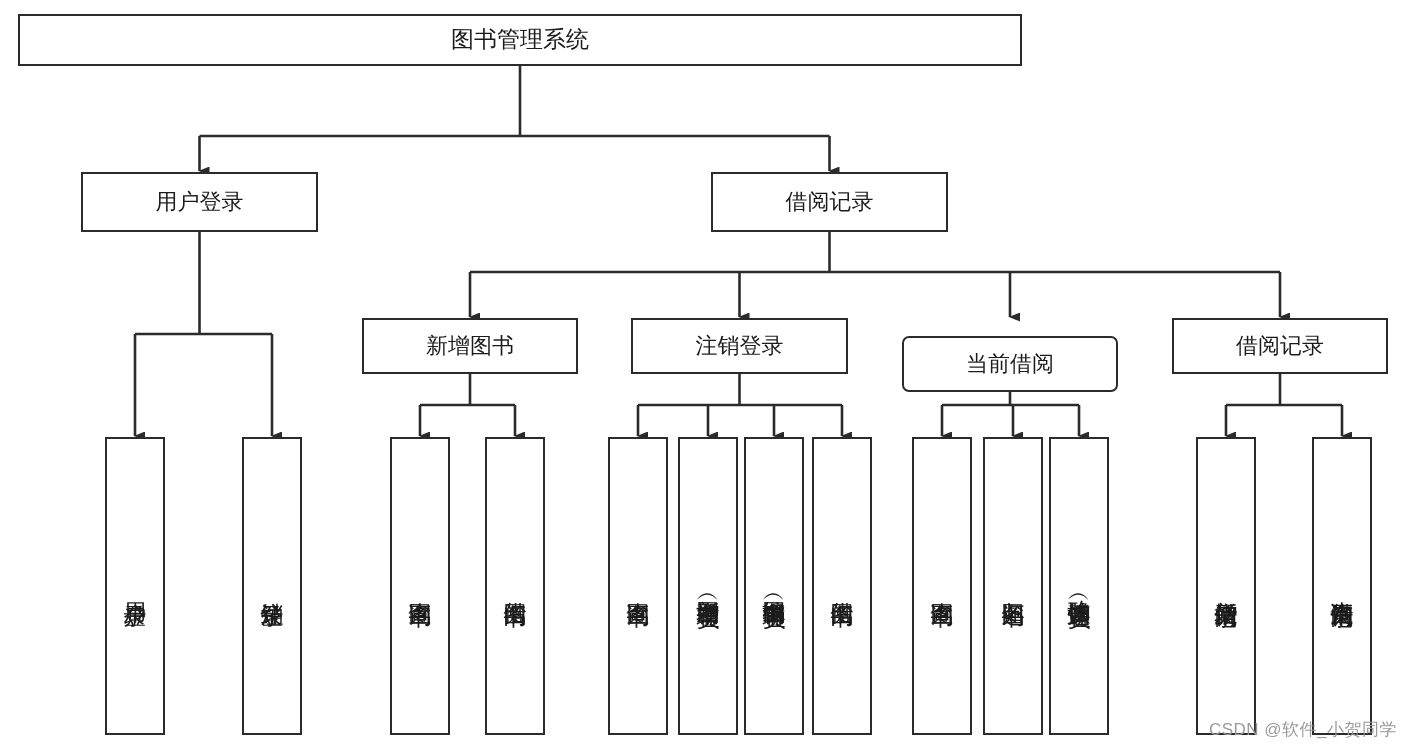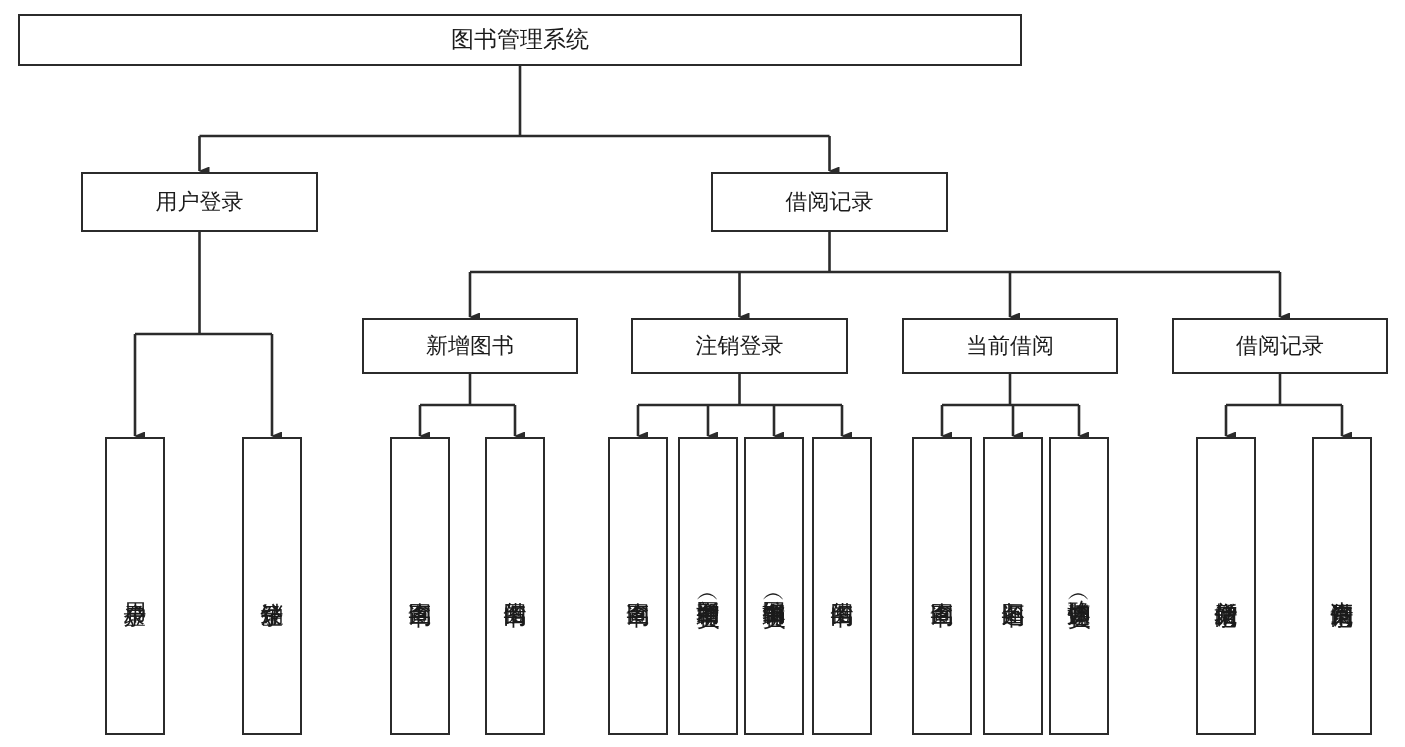--- a/index.html
+++ b/index.html
@@ -78,21 +78,21 @@
       </div>
       <div class="node-box node-h" style="left: 711px; top: 172px; width: 237px; height: 60px;">
         <span class="node-label">借阅记录</span>
       </div>
       <div class="node-box node-h" style="left: 362px; top: 318px; width: 216px; height: 56px;">
         <span class="node-label">新增图书</span>
       </div>
       <div class="node-box node-h" style="left: 631px; top: 318px; width: 217px; height: 56px;">
         <span class="node-label">注销登录</span>
       </div>
-      <div class="node-box node-h" style="left: 902px; top: 318px; width: 216px; height: 56px;">
+      <div class="node-box node-h" style="left: 902px; top: 336px; width: 216px; height: 56px; border-radius: 7px;">
         <span class="node-label">当前借阅</span>
       </div>
       <div class="node-box node-h" style="left: 1172px; top: 318px; width: 216px; height: 56px;">
         <span class="node-label">借阅记录</span>
       </div>
       <div class="node-box node-v" style="left: 105px; top: 437px; width: 60px; height: 298px;">
         <span class="node-label">用户登录</span>
       </div>
       <div class="node-box node-v" style="left: 242px; top: 437px; width: 60px; height: 298px;">
         <span class="node-label">注销登录</span>
@@ -125,13 +125,14 @@
         <span class="node-label">确认归还（管理员）</span>
       </div>
       <div class="node-box node-v" style="left: 1196px; top: 437px; width: 60px; height: 298px;">
         <span class="node-label">新增借阅记录</span>
       </div>
       <div class="node-box node-v" style="left: 1312px; top: 437px; width: 60px; height: 298px;">
         <span class="node-label">查询借阅记录</span>
       </div>
     </div>
 
+  <div class="watermark">CSDN @软件_小贺同学</div>
 </div>
 
 </body></html>

